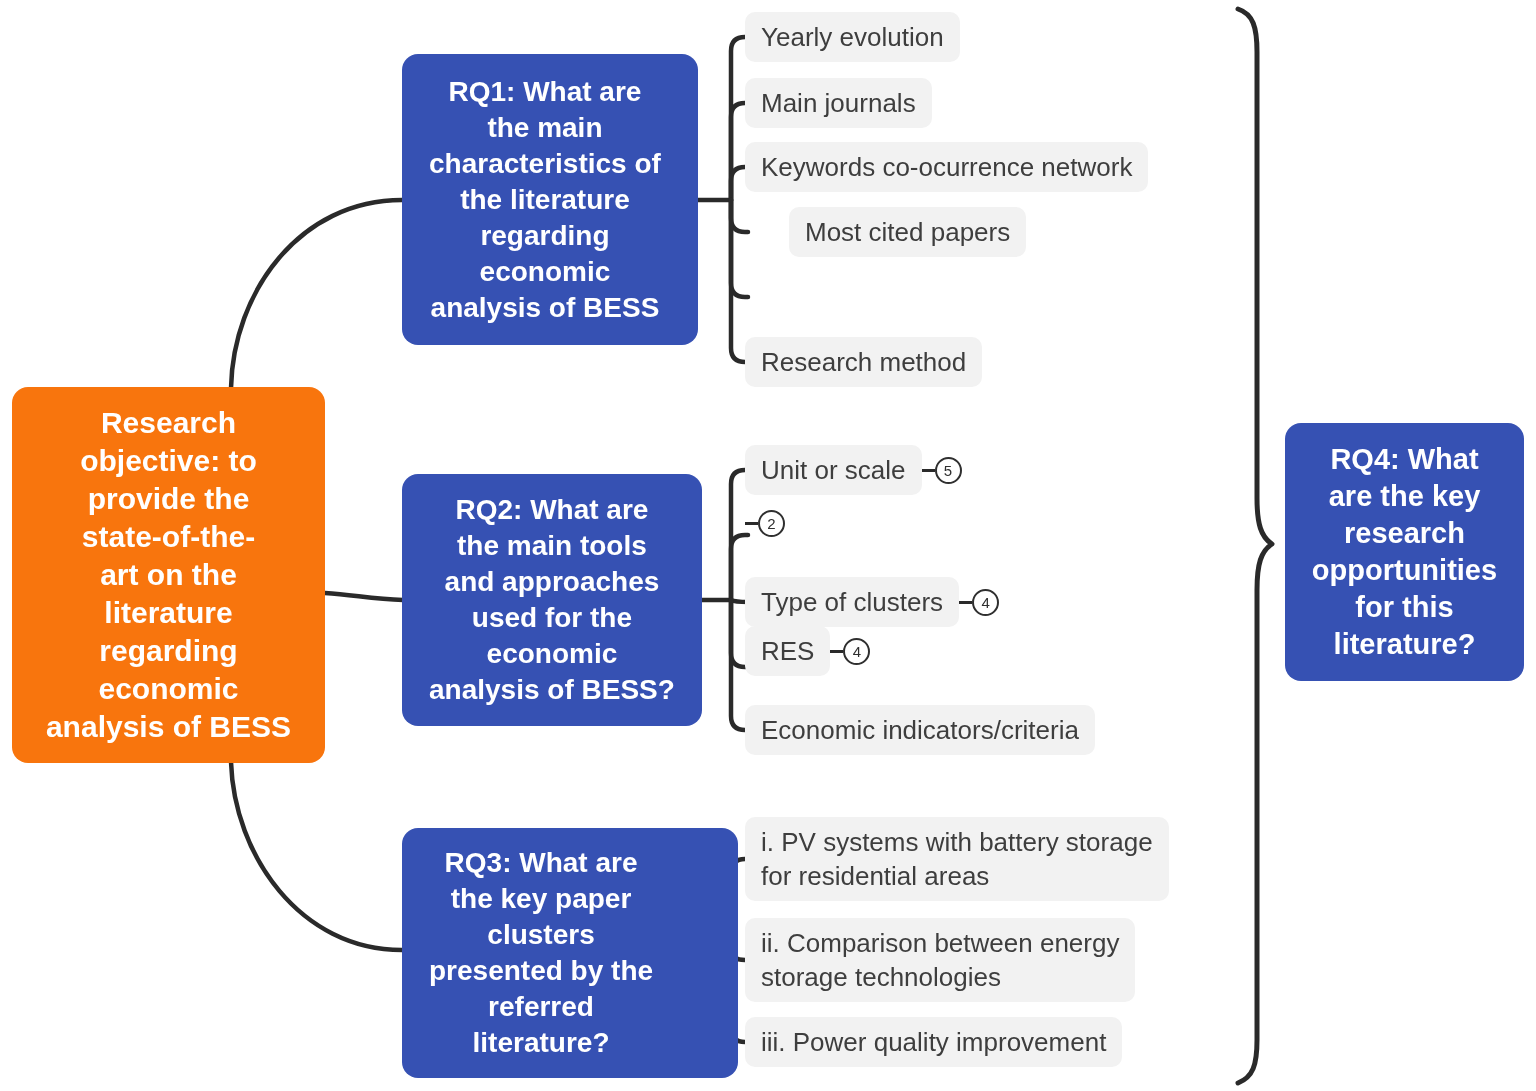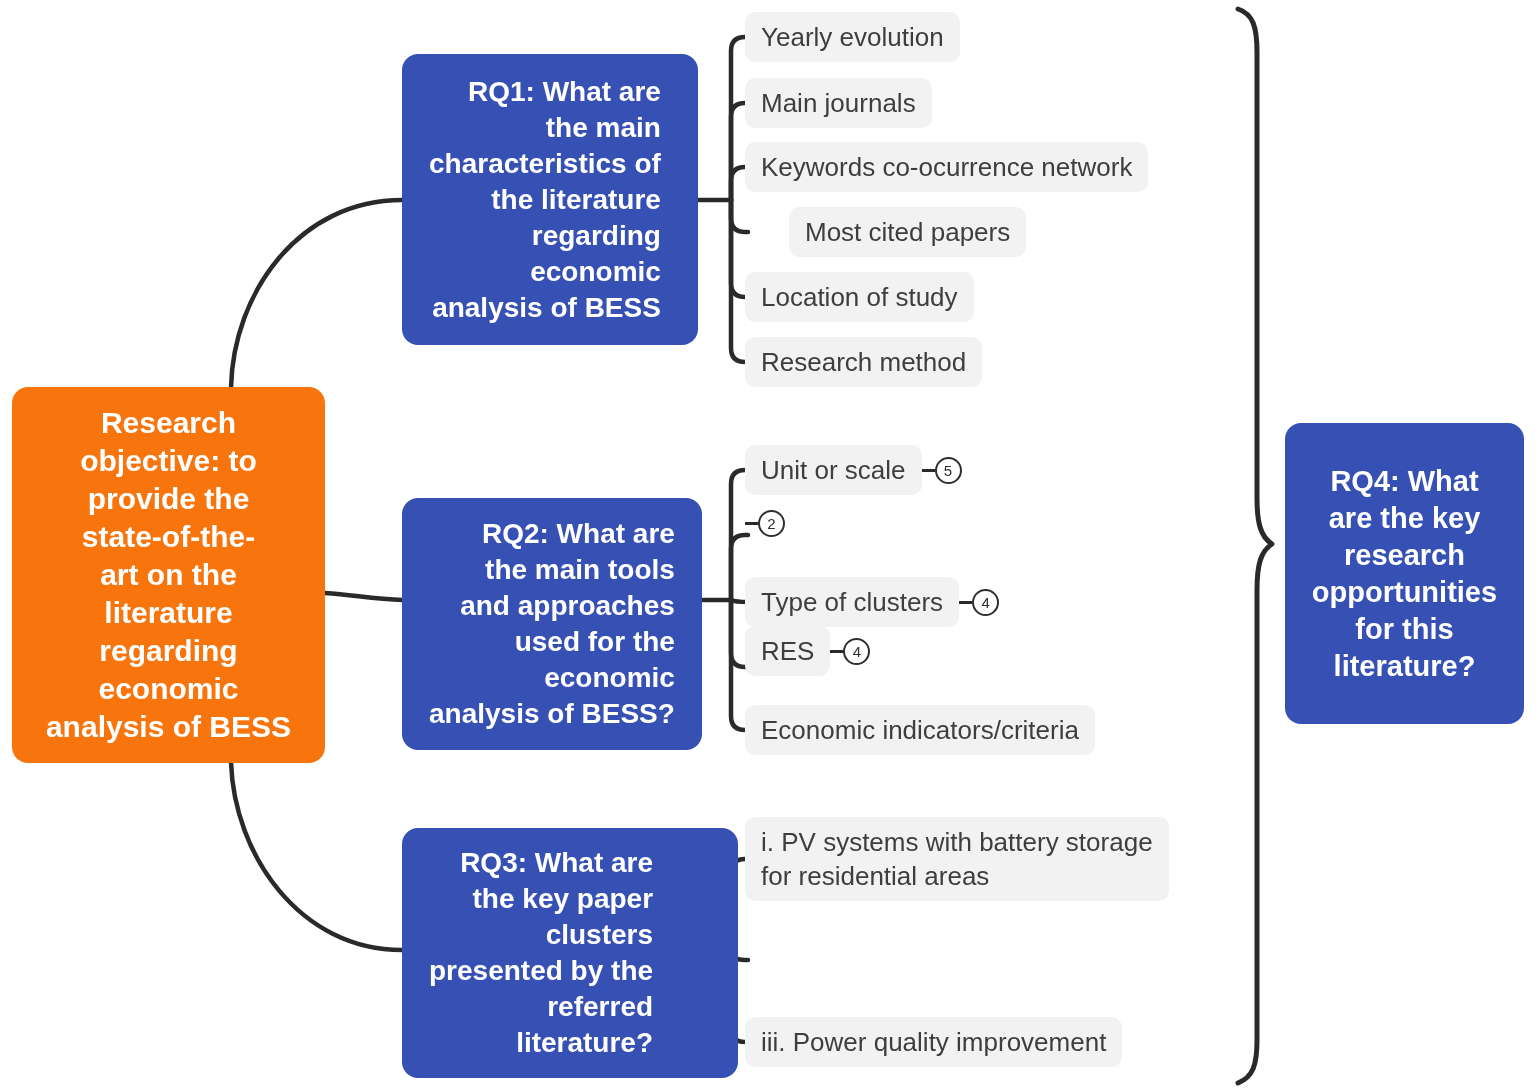--- a/index.html
+++ b/index.html
@@ -29,27 +29,27 @@
     left:12px;top:387px;width:313px;height:376px;
     background:#F8750D;
     justify-content:center;text-align:center;
     font-size:30px;line-height:38px;
     padding:8px 14px;
   }
   .node.rq{
     background:#3651B3;
     font-size:28px;line-height:36px;
     padding:16px 0 16px 27px;
-    text-align:right;
+    text-align:center;
   }
   .node.rq1{left:402px;top:54px;width:296px;height:291px;}
-  .node.rq2{left:402px;top:474px;width:300px;height:252px;margin-top:24px;}
+  .node.rq2{left:402px;top:474px;width:300px;height:252px;}
   .node.rq3{left:402px;top:828px;width:336px;height:250px;}
   .node.rq4{
-    left:1285px;top:423px;width:239px;height:301px;
+    left:1285px;top:423px;width:239px;height:258px;
     background:#3651B3;
     justify-content:center;text-align:center;
     font-size:29px;line-height:37px;
     padding:8px 6px;
   }
   .child-row{
     position:absolute;
     display:flex;
     align-items:center;
   }
@@ -167,23 +167,20 @@
   </div>
   <div class="child-row r1c2">
     <span class="pill">Keywords co-ocurrence network</span>
   </div>
   <div class="child-row r1c1">
     <span class="pill">Main journals</span>
   </div>
   <div class="child-row r1c3">
     <span class="pill">Most cited papers</span>
   </div>
-  <div class="child-row r1c4">
-    <span class="pill">Location of study</span>
-  </div>
   <div class="child-row r1c5">
     <span class="pill">Research method</span>
   </div>
 
   <div class="child-row r2c0">
     <span class="pill">Unit or scale</span>
     <span class="badge-dash"></span>
     <span class="badge">5</span>
   </div>
   <div class="child-row r2c1">
@@ -201,17 +198,21 @@
     <span class="badge">4</span>
   </div>
   <div class="child-row r2c4">
     <span class="pill">Economic indicators/criteria</span>
   </div>
 
   <div class="child-row r3c0">
     <span class="pill">i. PV systems with battery storage
 for residential areas</span>
   </div>
+  <div class="child-row r3c1">
+    <span class="pill">ii. Comparison between energy
+storage technologies</span>
+  </div>
   <div class="child-row r3c2">
     <span class="pill">iii. Power quality improvement</span>
   </div>
 
 </div>
 
 </body></html>

